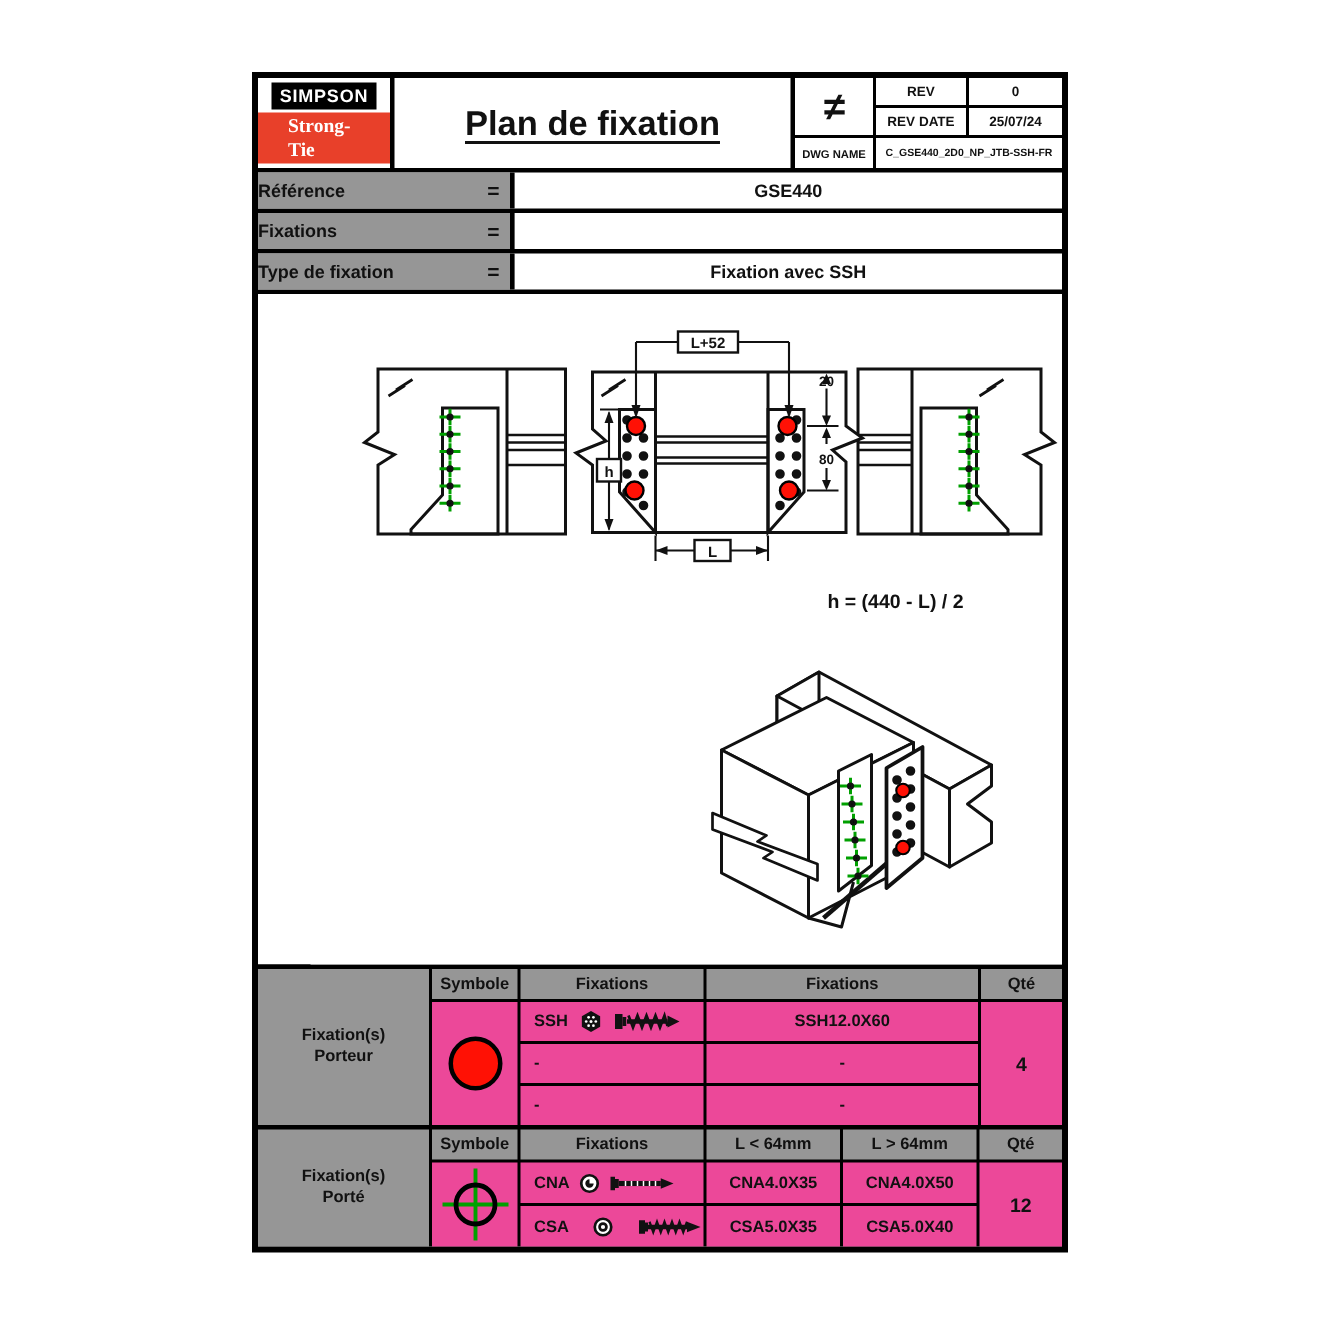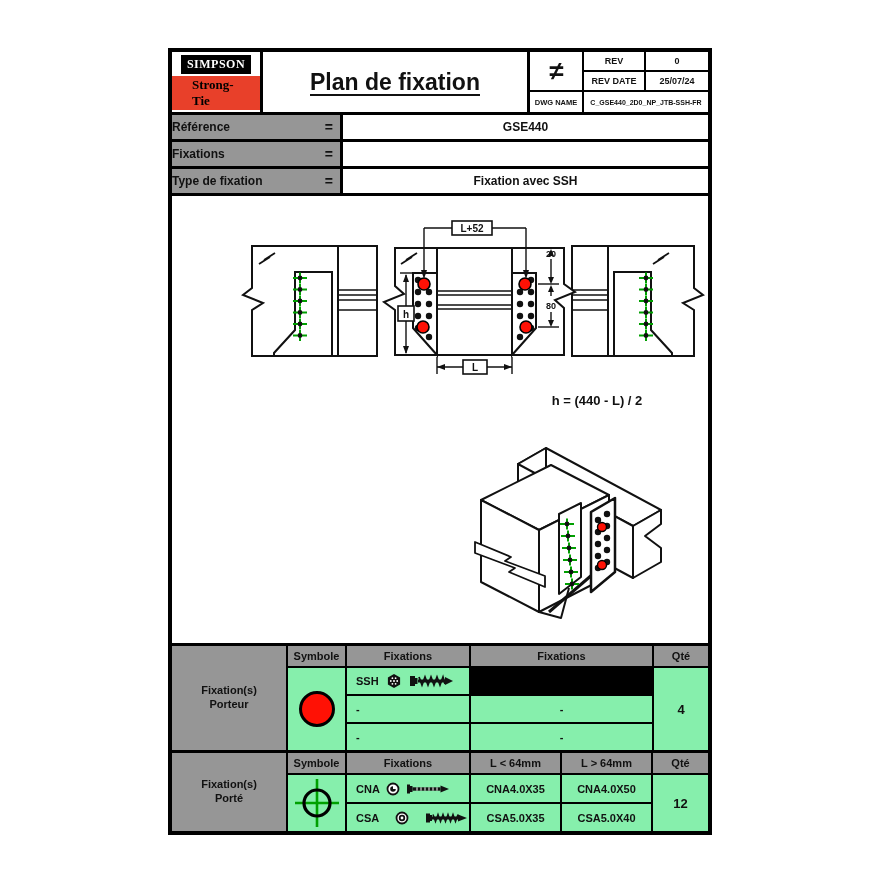--- a/index.html
+++ b/index.html
@@ -4,22 +4,22 @@
 <style>
   html,body{margin:0;padding:0;}
   body{width:880px;height:880px;background:#fff;font-family:"Liberation Sans",sans-serif;color:#111;}
   .page{position:relative;width:880px;height:880px;background:#fff;overflow:hidden;}
   .sheet{position:absolute;left:168px;top:48px;width:544px;height:787px;border:4px solid #000;
          box-sizing:border-box;background:#fff;display:flex;flex-direction:column;}
   
   .hdr{height:60px;flex:none;display:flex;border-bottom:3px solid #000;}
   .logo-cell{width:88px;flex:none;border-right:3px solid #000;display:flex;flex-direction:column;
              align-items:center;justify-content:center;gap:2px;}
-  .logo-black{background:#000;color:#fff;font-size:12px;font-weight:bold;letter-spacing:.5px;padding:2px 6px;font-family:Liberation Serif, serif;}
-  .logo-red{background:#e8402a;color:#000000;font-family:"Liberation Serif",serif;font-weight:bold;
+  .logo-black{background:#000;color:#fff;font-size:12px;font-weight:bold;letter-spacing:.5px;padding:2px 6px;}
+  .logo-red{background:#e8402a;color:#ffffff;font-family:"Liberation Serif",serif;font-weight:bold;
             font-size:13px;padding:1px 20px;}
   .title-cell{flex:1;border-right:3px solid #000;display:flex;align-items:center;justify-content:center;}
   .title-text{font-size:23px;font-weight:bold;text-decoration:underline;
               text-decoration-thickness:2px;text-underline-offset:4px;}
   .rev-block{width:178px;flex:none;display:grid;grid-template-columns:52px 60px 1fr;
              grid-template-rows:18px 18px 1fr;background:#000;gap:2px;}
   .rev-cell{background:#fff;display:flex;align-items:center;justify-content:center;
             font-weight:bold;font-size:9px;white-space:nowrap;}
   .sym{grid-row:1/3;grid-column:1;font-size:26px;font-weight:900;font-style:italic;line-height:1;}
   .dwg-lab{grid-row:3;grid-column:1;font-size:7.5px;}
@@ -31,21 +31,21 @@
   .eq{position:absolute;right:7px;font-size:14px;font-weight:bold;}
   .ref-val{flex:1;display:flex;align-items:center;justify-content:center;font-size:12px;font-weight:bold;}
   .ref-val.first{width:166px;flex:none;border-right:3px solid #000;}
   
   .draw-area{flex:1;position:relative;background:#fff;margin-left:35px;}
   .draw-area svg{position:absolute;left:0;top:0;}
   
   .tbl{display:grid;background:#000;gap:2px;border-top:3px solid #000;flex:none;}
   .porteur{grid-template-columns:114px 57px 122px 181px 1fr;grid-template-rows:20px 26px 26px 26px;}
   .porte{grid-template-columns:114px 57px 122px 89px 89px 1fr;grid-template-rows:20px 27px 27px;}
-  .c{background:#86efac;display:flex;align-items:center;justify-content:center;
+  .c{background:#ec4899;display:flex;align-items:center;justify-content:center;
      font-size:11px;font-weight:bold;}
   .g{background:#969696;}
   .rowlab{flex-direction:column;line-height:1.25;}
   .nm{justify-content:flex-start;padding-left:9px;gap:6px;}
   .red-dot{width:30px;height:30px;border-radius:50%;background:#ff1105;border:3px solid #000;}
   svg text{font-family:"Liberation Sans",sans-serif;font-weight:bold;fill:#111;}
 </style>
 </head>
 <body>
 
@@ -280,20 +280,21 @@
             <circle cx="7.4" cy="10.8" r=".9" fill="#fff"></circle>
         </svg>
         <svg width="46" height="16" viewBox="0 0 46 16">
           <rect x="1" y="3" width="5" height="10" fill="#111"></rect>
           <rect x="6" y="5" width="2.5" height="6" fill="#111"></rect>
           <rect x="9" y="6.5" width="27" height="3" fill="#111"></rect>
           <path d="M10,4 L13,12 L16,4 L19,12 L22,4 L25,12 L28,4 L31,12 L34,4 L36,11" stroke="#111" stroke-width="1.8" fill="none"></path>
           <polygon points="36,4 44,8 36,12" fill="#111"></polygon>
         </svg>
       </div>
+      <div class="c" style="grid-column:4;grid-row:2;">SSH12.0X60</div>
       <div class="c nm" style="grid-column:3;grid-row:3;">-</div>
       <div class="c" style="grid-column:4;grid-row:3;">-</div>
       <div class="c nm" style="grid-column:3;grid-row:4;">-</div>
       <div class="c" style="grid-column:4;grid-row:4;">-</div>
       <div class="c" style="grid-column:5;grid-row:2/5;font-size:13px;">4</div>
     </div>
 
     <div class="tbl porte">
       <div class="c g rowlab" style="grid-column:1;grid-row:1/4;">
         <span>Fixation(s)</span>

